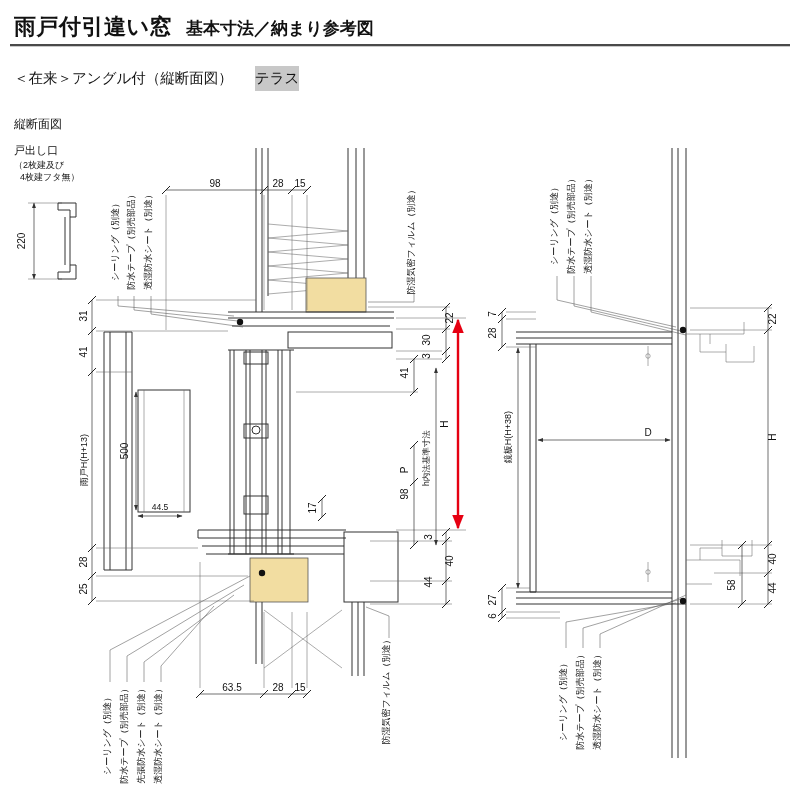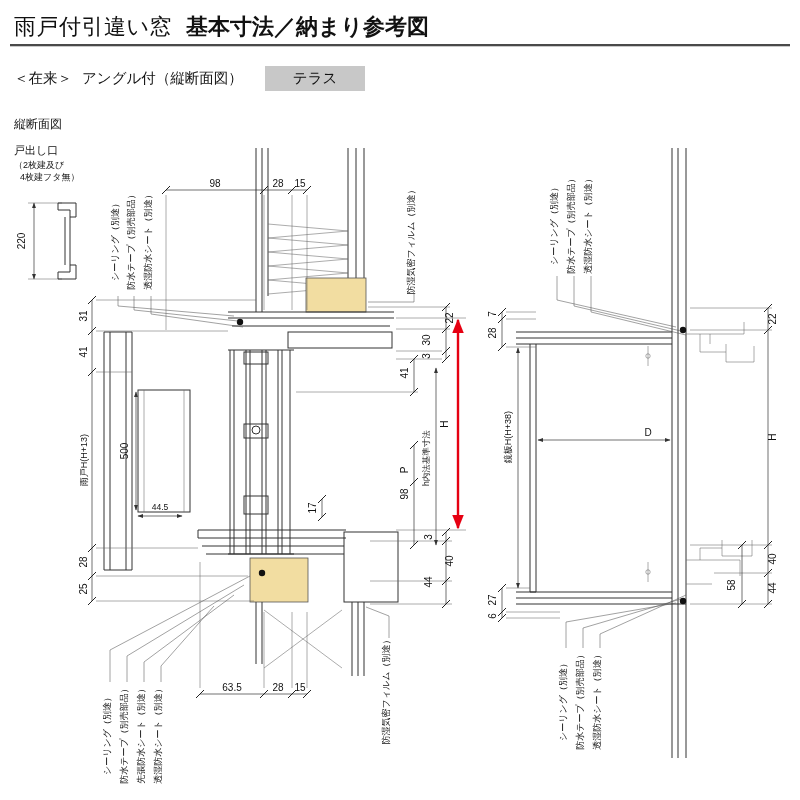--- a/index.html
+++ b/index.html
@@ -1,24 +1,24 @@
 <!DOCTYPE html>
 <html lang="ja"><head>
 <meta charset="utf-8">
 <style>
   *{margin:0;padding:0;box-sizing:border-box}
   html,body{width:800px;height:800px;background:#fff;overflow:hidden}
   body{font-family:"Liberation Sans","DejaVu Sans",sans-serif;color:#111;position:relative}
   .header{position:absolute;top:12px;left:14px;display:flex;align-items:baseline;gap:14px;white-space:nowrap}
-  .title{font-size:22px;font-weight:normal;letter-spacing:.5px}
-  .subtitle{font-size:22px;font-weight:bold}
+  .title{font-size:22px;font-weight:bold;letter-spacing:.5px}
+  .subtitle{font-size:17px;font-weight:bold}
   .rule{position:absolute;top:44px;left:10px;right:10px;height:3px;border-top:2px solid #4a4a4a;border-bottom:1px solid #c9c9c9}
   .variant{position:absolute;top:66px;left:14px;display:flex;align-items:center;font-size:14.5px}
-  .variant .construction{margin-right:10px}
-  .chip{background:#c8c8c8;padding:3px 28px;margin-left:22px}
+  .variant .construction{margin-right:0}
+  .chip{background:#c8c8c8;padding:3px 0;margin-left:22px}
   .section-label{position:absolute;top:116px;left:14px;font-size:12px}
   svg{position:absolute;top:0;left:0}
   svg text{fill:#111;font-family:"Liberation Sans","DejaVu Sans",sans-serif}
   .num{font-size:10px}
   .lbl{font-size:9px}
   .sm{font-size:8.5px}
   .ttl{font-size:11px}
   .ln{stroke:#333;stroke-width:1;fill:none}
   .thin{stroke:#666;stroke-width:.55;fill:none}
   .dim{stroke:#333;stroke-width:.7;fill:none}

